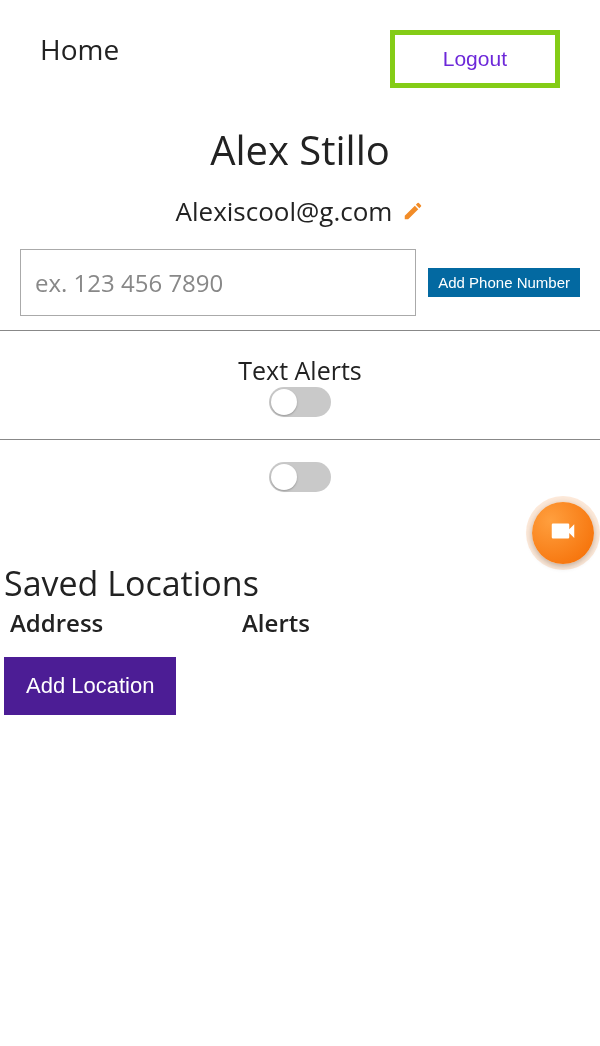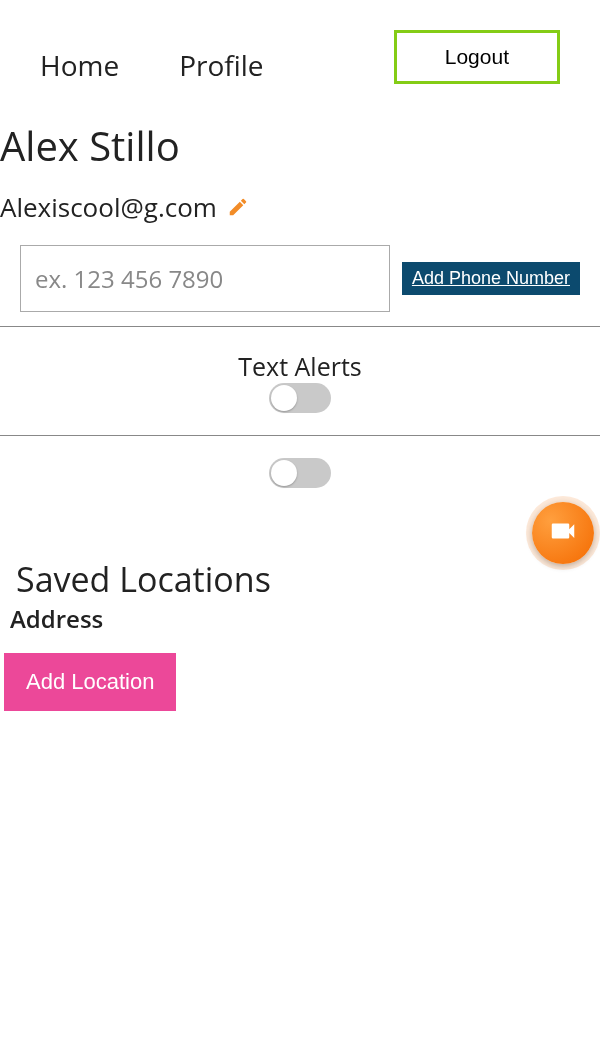--- a/index.html
+++ b/index.html
@@ -9,49 +9,49 @@
     }
     body {
       font-family: -apple-system, BlinkMacSystemFont, "Segoe UI", "Open Sans", Arial, sans-serif;
       width: 600px;
       height: 1046px;
       background: #ffffff;
       position: relative;
     }
     .nav {
       display: flex;
-      align-items: flex-end;
+      align-items: flex-start;
       padding: 30px 40px 10px 40px;
       gap: 60px;
     }
     .nav-link {
       font-size: 28px;
       color: #222;
       cursor: pointer;
     }
     .logout-btn {
-      border: 3px solid #84cc16;
+      border: 5px solid #84cc16;
       background: #fff;
       padding: 12px 48px;
       font-size: 21px;
-      color: #000000;
+      color: #6d28d9;
       cursor: pointer;
       margin-left: auto;
     }
     .profile-name {
-      text-align: left;
+      text-align: center;
       font-size: 40px;
       color: #222;
       margin-top: 24px;
       font-weight: 400;
     }
     .email-row {
       display: flex;
       align-items: center;
-      justify-content: flex-start;
+      justify-content: center;
       gap: 10px;
       margin-top: 16px;
       font-size: 26px;
       color: #222;
     }
     .edit-icon {
       color: #f28c28;
       width: 22px;
       height: 22px;
       display: inline-flex;
@@ -69,28 +69,27 @@
       border: 1px solid #aaa;
       padding: 16px 14px;
       font-size: 24px;
       color: #444;
       font-family: inherit;
     }
     .phone-input::placeholder {
       color: #888;
     }
     .add-phone-btn {
-      background: #0c4a6e;
+      background: #0369a1;
       color: #fff;
       border: none;
       padding: 6px 10px;
-      font-size: 18px;
+      font-size: 15px;
       cursor: pointer;
       white-space: nowrap;
-      text-decoration: underline;
     }
     .setting-row {
       display: flex;
       align-items: center;
       justify-content: space-between;
       border-top: 1px solid #888;
       padding: 22px 18px;
       margin-top: 14px;
       flex-direction: column;
     }
@@ -119,35 +118,35 @@
       width: 26px;
       height: 26px;
       background: #fff;
       border-radius: 50%;
       box-shadow: 0 1px 2px rgba(0,0,0,0.25);
     }
     .section-title {
       font-size: 34px;
       color: #222;
       margin-top: 46px;
-      padding: 0 16px;
+      padding: 0 4px;
       font-weight: 400;
     }
     .table-header {
       display: flex;
       padding: 0 10px;
       font-size: 24px;
       font-weight: 600;
       color: #222;
     }
     .col-address { flex: 0 0 40%; }
     .col-radius { flex: 0 0 32%; }
     .col-alerts { flex: 0 0 28%; }
     .add-location-btn {
-      background: #ec4899;
+      background: #4c1d95;
       color: #fff;
       border: none;
       padding: 16px 22px;
       font-size: 22px;
       cursor: pointer;
       margin-top: 18px;
       margin-left: 4px;
     }
     .fab {
       position: absolute;
@@ -169,21 +168,20 @@
       height: 30px;
     }
   </style>
 </head>
 <body>
 
 
 
 <div class="nav">
   <span class="nav-link">Home</span>
-  <span class="nav-link">Profile</span>
   <button class="logout-btn">Logout</button>
 </div>
 
 <h1 class="profile-name">Alex Stillo</h1>
 
 <div class="email-row">
   <span>Alexiscool@g.com</span>
   <span class="edit-icon">
     <svg viewBox="0 0 24 24" fill="currentColor">
         <path d="M3 17.25V21h3.75l11-11.03-3.75-3.75L3 17.25zM20.71 7.04a1 1 0 0 0 0-1.41l-2.34-2.34a1 1 0 0 0-1.41 0l-1.83 1.83 3.75 3.75 1.83-1.83z"></path>
@@ -206,20 +204,21 @@
 <div class="setting-row">
   <div class="toggle">
     <div class="toggle-knob"></div>
   </div>
 </div>
 
 <h2 class="section-title">Saved Locations</h2>
 
 <div class="table-header">
   <span class="col-address">Address</span>
+  <span class="col-alerts">Alerts</span>
 </div>
 
 <button class="add-location-btn">Add Location</button>
 
 <div class="fab">
   <span>
     <svg viewBox="0 0 24 24">
         <path d="M17 10.5V7a1 1 0 0 0-1-1H4a1 1 0 0 0-1 1v10a1 1 0 0 0 1 1h12a1 1 0 0 0 1-1v-3.5l4 4v-11l-4 4z"></path>
       </svg>
   </span>

